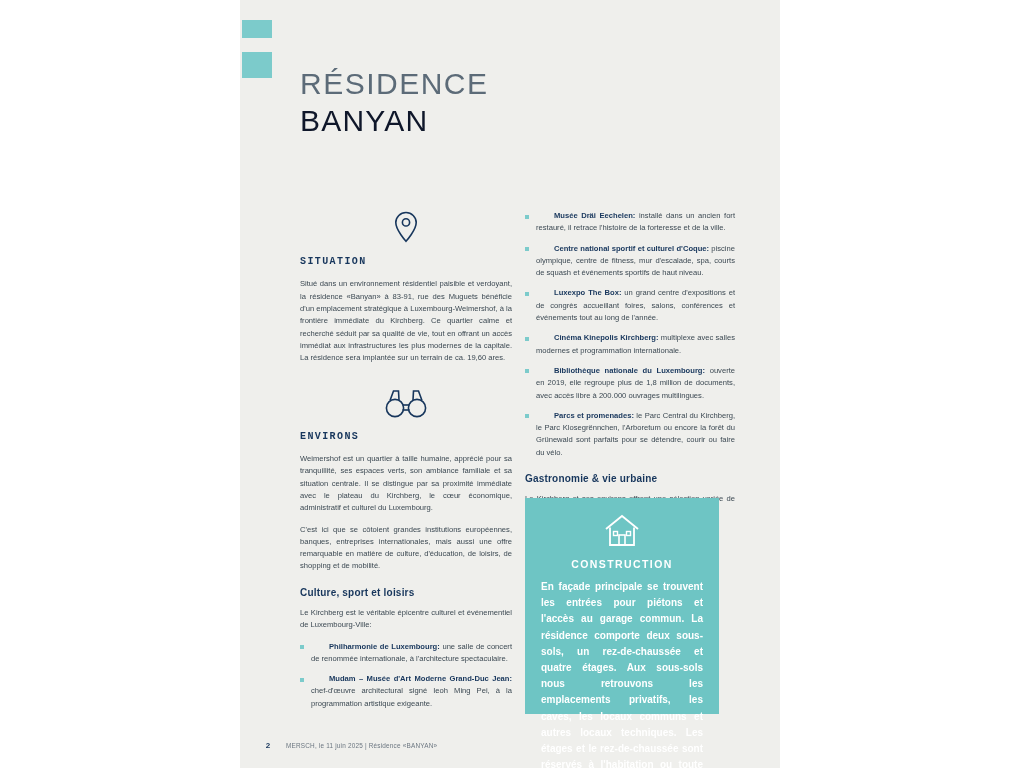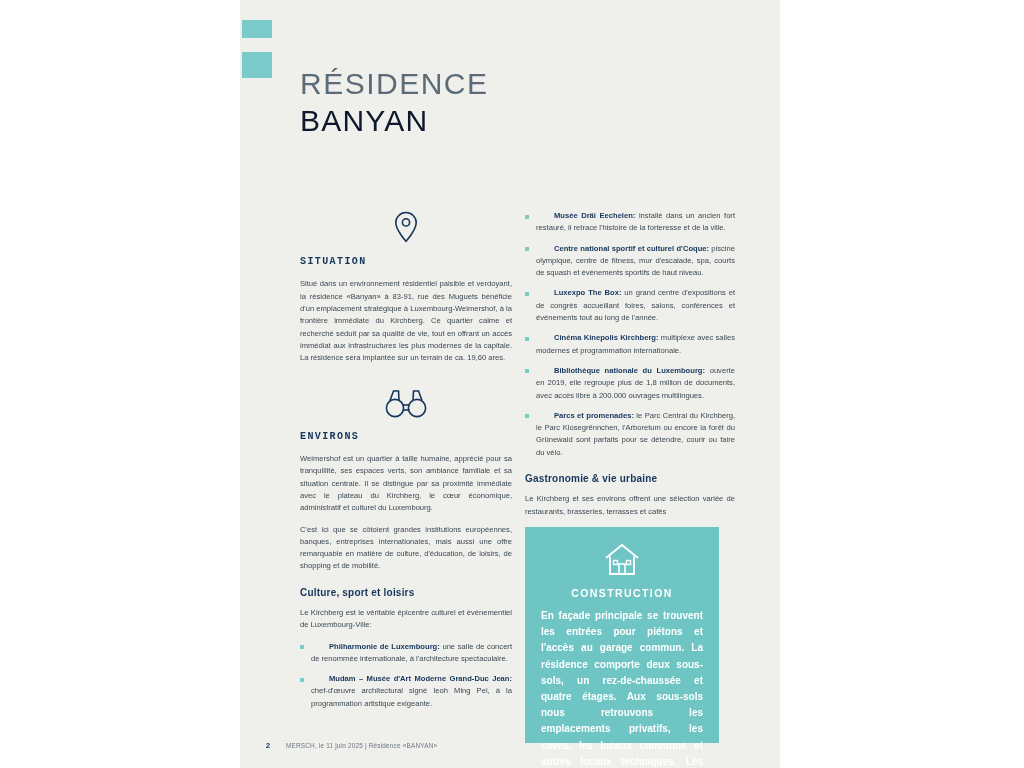--- a/index.html
+++ b/index.html
@@ -138,21 +138,21 @@
   .lbl {
     color: #17365c;
     font-weight: 700;
     padding-left: 18px;
   }
 
   
   .panel {
     position: absolute;
     left: 525px;
-    top: 527px;
+    top: 498px;
     width: 194px;
     height: 216px;
     background: #6ec5c4;
     padding: 14px 12px 12px 12px;
     box-sizing: border-box;
     color: #ffffff;
   }
   .panel .icon-wrap { margin-bottom: 4px; }
   .panel-head {
     text-align: center;

